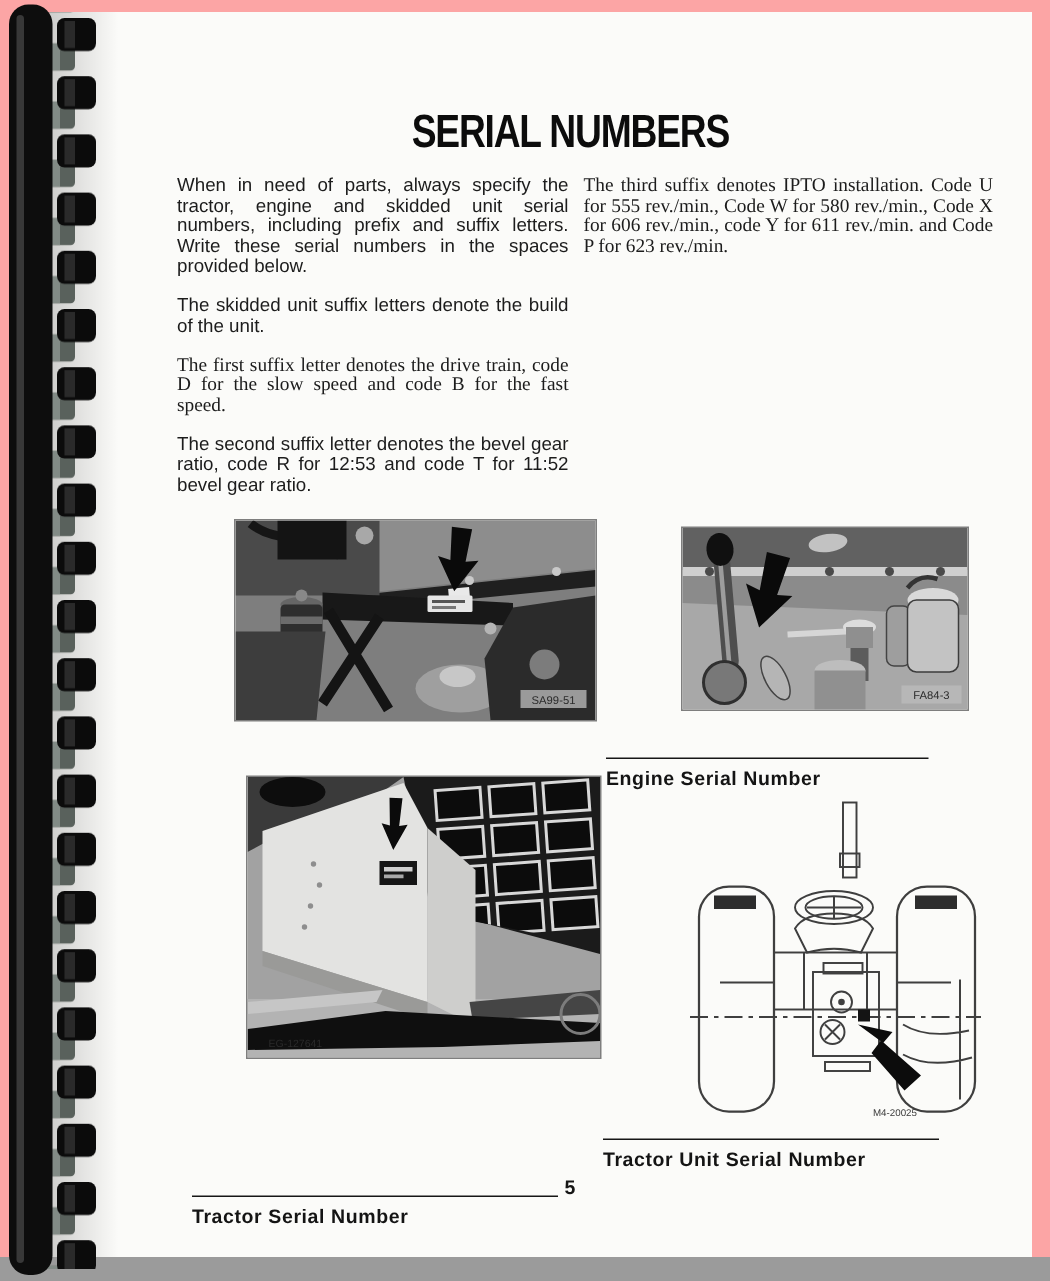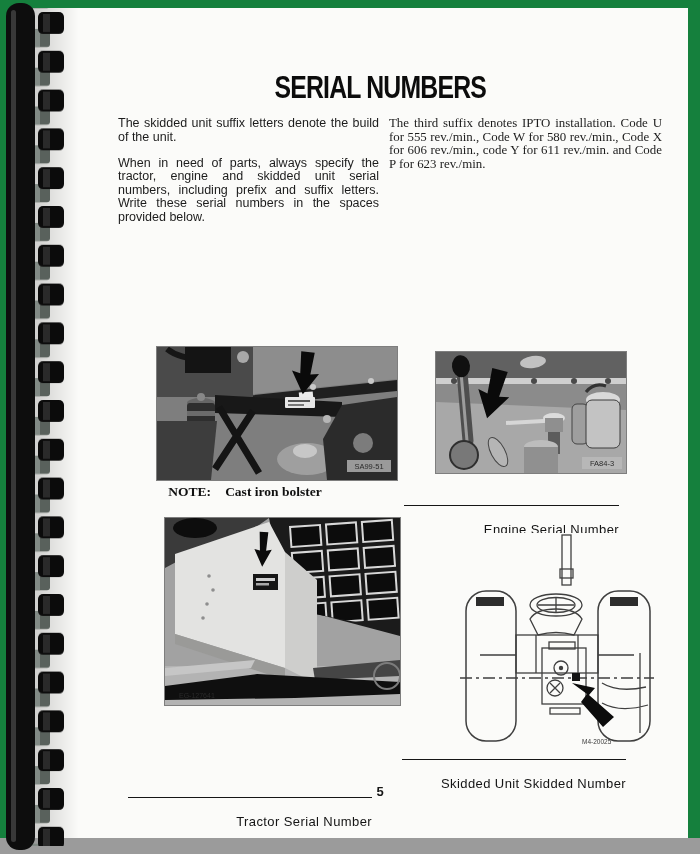--- a/index.html
+++ b/index.html
@@ -1,16 +1,16 @@
 <!DOCTYPE html>
 <html><head>
 <meta charset="utf-8">
 <style>
   html,body{margin:0;padding:0;}
-  .stage{position:relative;width:700px;height:854px;background:#15803d;overflow:hidden;
+  .stage{position:relative;width:700px;height:854px;background:#fca5a5;overflow:hidden;
          font-family:"Liberation Sans",sans-serif;}
   .bottom-strip{position:absolute;left:0;bottom:0;width:700px;height:16px;background:#9b9b9b;}
   .page{position:absolute;left:33px;top:8px;width:655px;height:830px;background:#fbfbf9;}
   .page-shade{position:absolute;left:0;top:0;width:46px;height:100%;
               background:linear-gradient(90deg,rgba(0,0,0,.18),rgba(0,0,0,0));}
   .binding{position:absolute;left:0;top:0;}
   .title-wrap{position:absolute;left:100px;top:70px;width:560px;text-align:center;}
   .title{display:inline-block;transform:scaleX(.80);transform-origin:center;
          font-weight:700;font-size:31px;letter-spacing:-1px;color:#0c0c0c;}
   .col{position:absolute;top:117px;color:#1c1c1c;font-size:12.5px;line-height:13.5px;
@@ -18,22 +18,22 @@
   .col p{margin:0 0 12.5px 0;}
   .col-left{left:118px;width:261px;}
   .col-right{left:389px;width:273px;}
   p.serif{font-family:"Liberation Serif",serif;font-size:12.9px;}
   .fig{position:absolute;padding-left:32px;}
   .fig svg{display:block;outline:1px solid #7e7e7e;}
   .fig-drawing svg{outline:none;}
   .note-cap{position:absolute;text-align:center;font-family:"Liberation Serif",serif;
             font-weight:700;font-size:13.5px;color:#111;}
   .note-cap .nlbl{margin-right:14px;}
-  .rule-cap{position:absolute;border-top:1.6px solid #161616;padding-top:16px;
-            text-align:right;font-weight:400;font-size:13px;letter-spacing:.4px;color:#141414;}
+  .rule-cap{position:absolute;border-top:1.6px solid #161616;padding-top:5px;
+            text-align:left;font-weight:700;font-size:13px;letter-spacing:.4px;color:#141414;}
   .pagenum{position:absolute;left:100px;top:784px;width:560px;text-align:center;
            font-weight:700;font-size:13px;color:#161616;}
   svg text{font-family:"Liberation Sans",sans-serif;}
 </style>
 </head>
 <body>
 
 <div class="stage">
 
   <div class="page">
@@ -51,22 +51,24 @@
       </pattern>
     </defs>
     <rect x="24" y="8" width="42" height="838" fill="url(#comb)"></rect>
     <rect x="6" y="3" width="29" height="847" rx="13" fill="#0d0d0d"></rect>
     <rect x="11" y="10" width="5" height="832" rx="2.5" fill="#383838"></rect>
   </svg>
 
   <div class="title-wrap"><span class="title">SERIAL NUMBERS</span></div>
 
   <div class="col col-left">
+    <p>When in need of parts, always specify the tractor, engine and skidded unit serial numbers, including prefix and suffix letters. Write these serial numbers in the spaces provided below.</p>
     <p>The skidded unit suffix letters denote the build of the unit.</p>
-    <p>When in need of parts, always specify the tractor, engine and skidded unit serial numbers, including prefix and suffix letters. Write these serial numbers in the spaces provided below.</p>
+    <p class="serif">The first suffix letter denotes the drive train, code D for the slow speed and code B for the fast speed.</p>
+    <p>The second suffix letter denotes the bevel gear ratio, code R for 12:53 and code T for 11:52 bevel gear ratio.</p>
   </div>
   <div class="col col-right">
     <p class="serif">The third suffix denotes IPTO installation. Code U for 555 rev./min., Code W for 580 rev./min., Code X for 606 rev./min., code Y for 611 rev./min. and Code P for 623 rev./min.</p>
   </div>
 
   <div class="fig" style="left:125px;top:347px;">
     <svg width="240" height="133" viewBox="0 0 240 133">
       <rect width="240" height="133" fill="#7e7e7e"></rect>
       <polygon points="96,0 240,0 240,32 88,48" fill="#8d8d8d"></polygon>
       <polygon points="60,52 240,33 240,44 60,62" fill="#1f1f1f"></polygon>
@@ -93,25 +95,22 @@
       <polygon points="0,74 60,74 54,133 0,133" fill="#3d3d3d"></polygon>
       <ellipse cx="150" cy="112" rx="30" ry="16" fill="#9f9f9f"></ellipse>
       <ellipse cx="148" cy="104" rx="12" ry="7" fill="#c7c7c7"></ellipse>
       <polygon points="185,58 240,50 240,133 170,133 166,92" fill="#2b2b2b"></polygon>
       <circle cx="206" cy="96" r="10" fill="#7c7c7c"></circle>
       <circle cx="170" cy="72" r="4" fill="#b5b5b5"></circle>
       <rect x="190" y="113" width="44" height="12" fill="#9a9a9a"></rect>
       <text x="212" y="122" font-size="7.5" fill="#2b2b2b" text-anchor="middle">SA99-51</text>
     </svg>
   </div>
-  <div class="note-cap" style="left:125px;top:484px;width:240px;">
-    <span class="nlbl">NOTE:</span><span>Cast iron bolster</span>
-  </div>
-
-  <div class="fig" style="left:404px;top:352px;border-radius:23px;">
+
+  <div class="fig" style="left:423px;top:352px;border-radius:23px;">
     <svg width="190" height="121" viewBox="0 0 190 121">
       <rect width="190" height="121" fill="#a8a8a8"></rect>
       <rect width="190" height="28" fill="#616161"></rect>
       <rect y="26" width="190" height="6" fill="#cfcfcf"></rect>
       <circle cx="18" cy="29" r="3" fill="#4a4a4a"></circle>
         <circle cx="58" cy="29" r="3" fill="#4a4a4a"></circle>
       <circle cx="98" cy="29" r="3" fill="#4a4a4a"></circle>
         <circle cx="138" cy="29" r="3" fill="#4a4a4a"></circle>
       <circle cx="172" cy="29" r="3" fill="#4a4a4a"></circle>
       <polygon points="0,32 190,32 190,58 0,50" fill="#8b8b8b"></polygon>
@@ -221,18 +220,18 @@
       <rect x="158" y="64" width="28" height="9" fill="#2d2d2d"></rect>
       <polygon points="120,150 143,155 137,162 162,184 151,194 129,169 135,161" fill="#0c0c0c"></polygon>
       <text x="130" y="211" font-size="6.5" fill="#3a3a3a">M4-20025</text>
     </svg>
   </div>
 
   <div class="rule-cap" style="left:128px;top:797px;width:244px;">
     <span>Tractor Serial Number</span>
   </div>
   <div class="rule-cap" style="left:402px;top:759px;width:224px;">
-    <span>Skidded Unit Skidded Number</span>
+    <span>Tractor Unit Serial Number</span>
   </div>
 
   <div class="pagenum">5</div>
 
 </div>
 
 </body></html>

